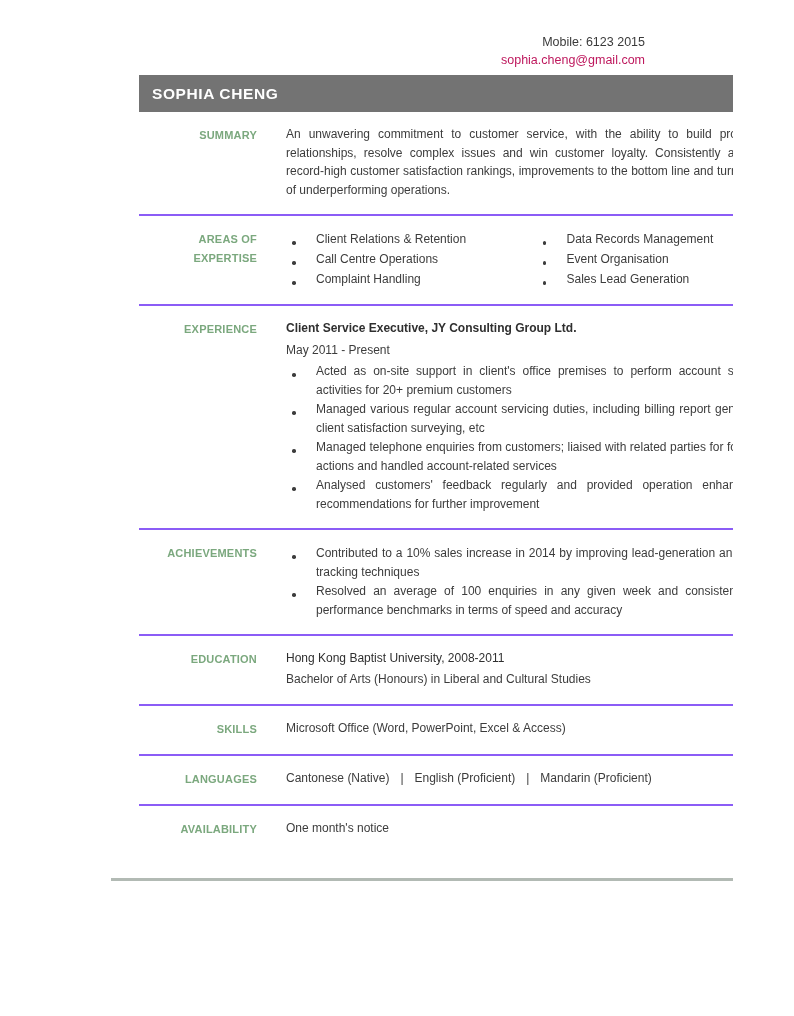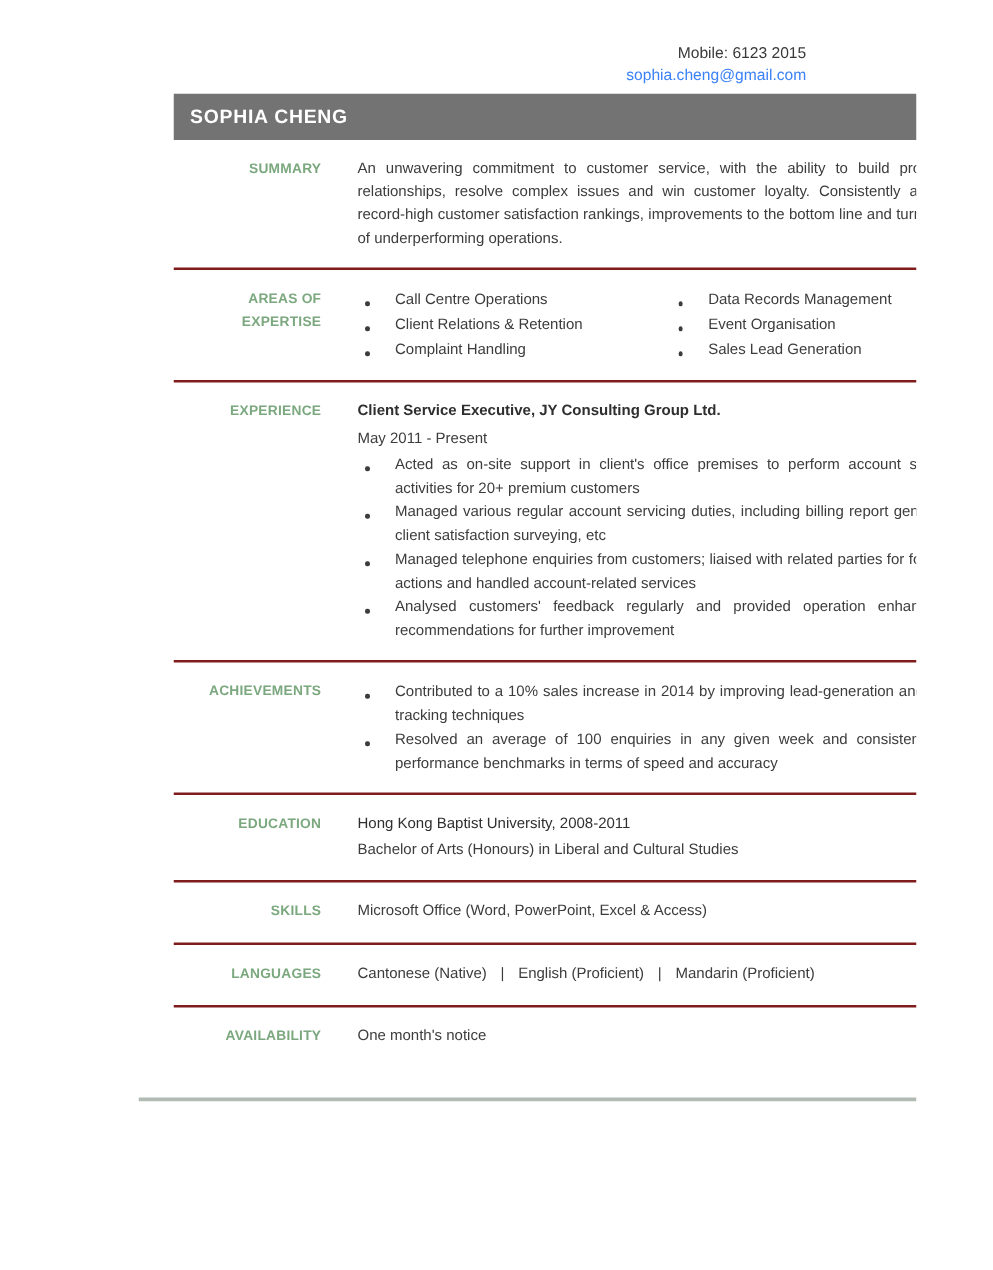--- a/index.html
+++ b/index.html
@@ -15,38 +15,38 @@
     color:#3c3c3c;
     border-radius:32px;
   }
 
   
   .contact {
     position:absolute; top:34px; right:88px;
     text-align:right; font-size:12.5px; line-height:17.5px;
   }
   .contact .mobile { color:#3a3a3a; }
-  .contact .email  { color:#3b82f6; }
+  .contact .email  { color:#be185d; }
 
   
   .name-bar {
     position:absolute; left:78px; top:75px;
     width:636px; height:37px;
     background:#737373;
     color:#ffffff;
     font-size:15.5px; font-weight:bold; letter-spacing:0.6px;
     line-height:37px; padding-left:13px;
   }
 
   
   .sections {
     position:absolute; left:78px; top:112px; width:636px;
   }
   .row { display:flex; padding:13px 0 15px 0; }
-  .row + .row { border-top:2px solid #7f1d1d; }
+  .row + .row { border-top:2px solid #8b5cf6; }
 
   .label-col {
     width:118px; flex:0 0 118px;
     text-align:right;
     color:#7ba87e; font-weight:bold; font-size:11px;
     line-height:19px; letter-spacing:0.2px;
     padding-top:1px;
   }
   .content-col {
     flex:1 1 auto;
@@ -116,27 +116,27 @@
 
     <div class="row">
       <div class="label-col">AREAS OF EXPERTISE</div>
       <div class="content-col">
         <div class="expertise-cols">
           <div class="exp-col col1">
             <div class="exp-item">
               <span class="bullet-cell">
                   <span class="dot"></span>
                 </span>
+              <span class="bullet-text">Client Relations &amp; Retention</span>
+            </div>
+            <div class="exp-item">
+              <span class="bullet-cell">
+                  <span class="dot"></span>
+                </span>
               <span class="bullet-text">Call Centre Operations</span>
-            </div>
-            <div class="exp-item">
-              <span class="bullet-cell">
-                  <span class="dot"></span>
-                </span>
-              <span class="bullet-text">Client Relations &amp; Retention</span>
             </div>
             <div class="exp-item">
               <span class="bullet-cell">
                   <span class="dot"></span>
                 </span>
               <span class="bullet-text">Complaint Handling</span>
             </div>
           </div>
           <div class="exp-col col2">
             <div class="exp-item">

